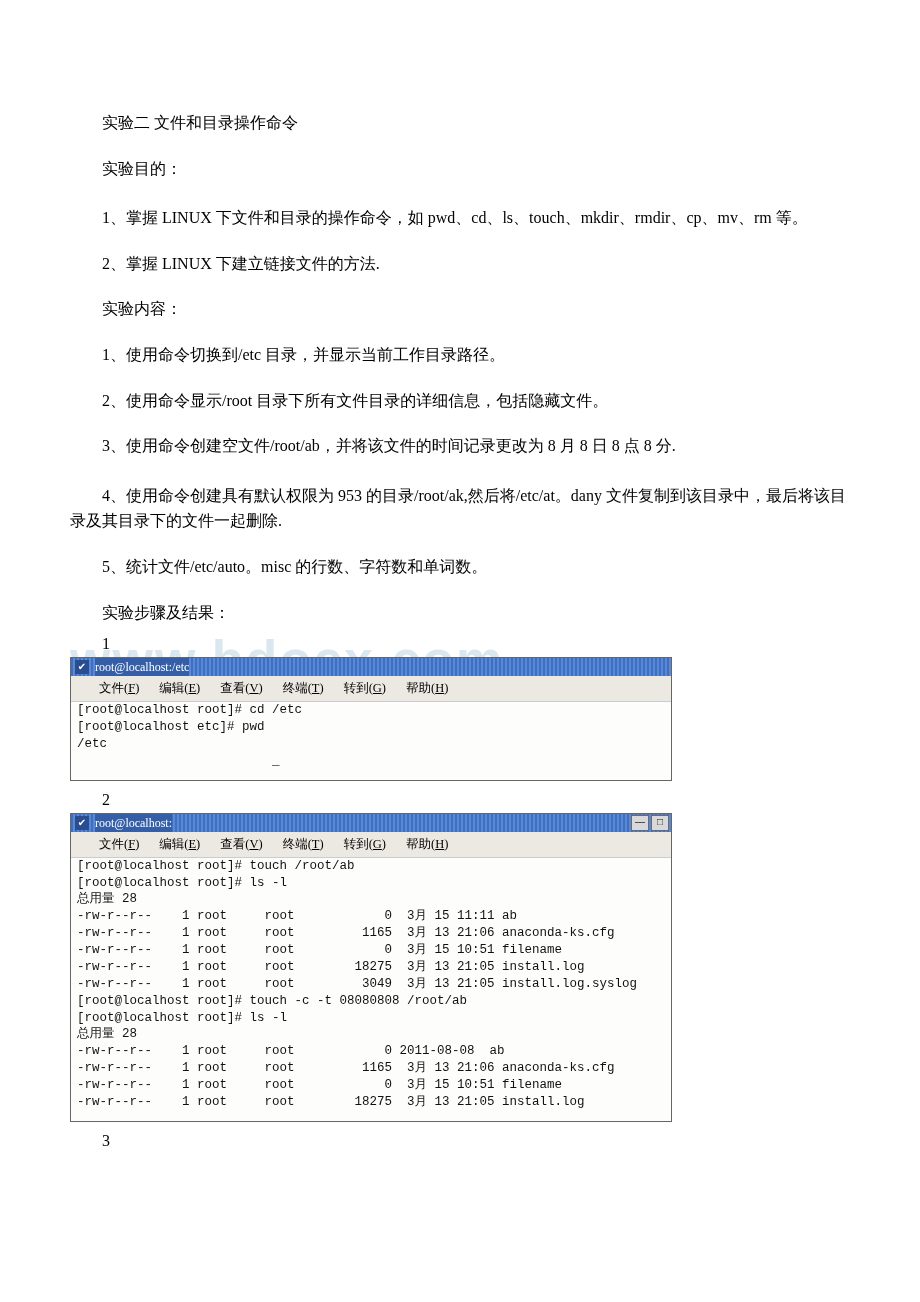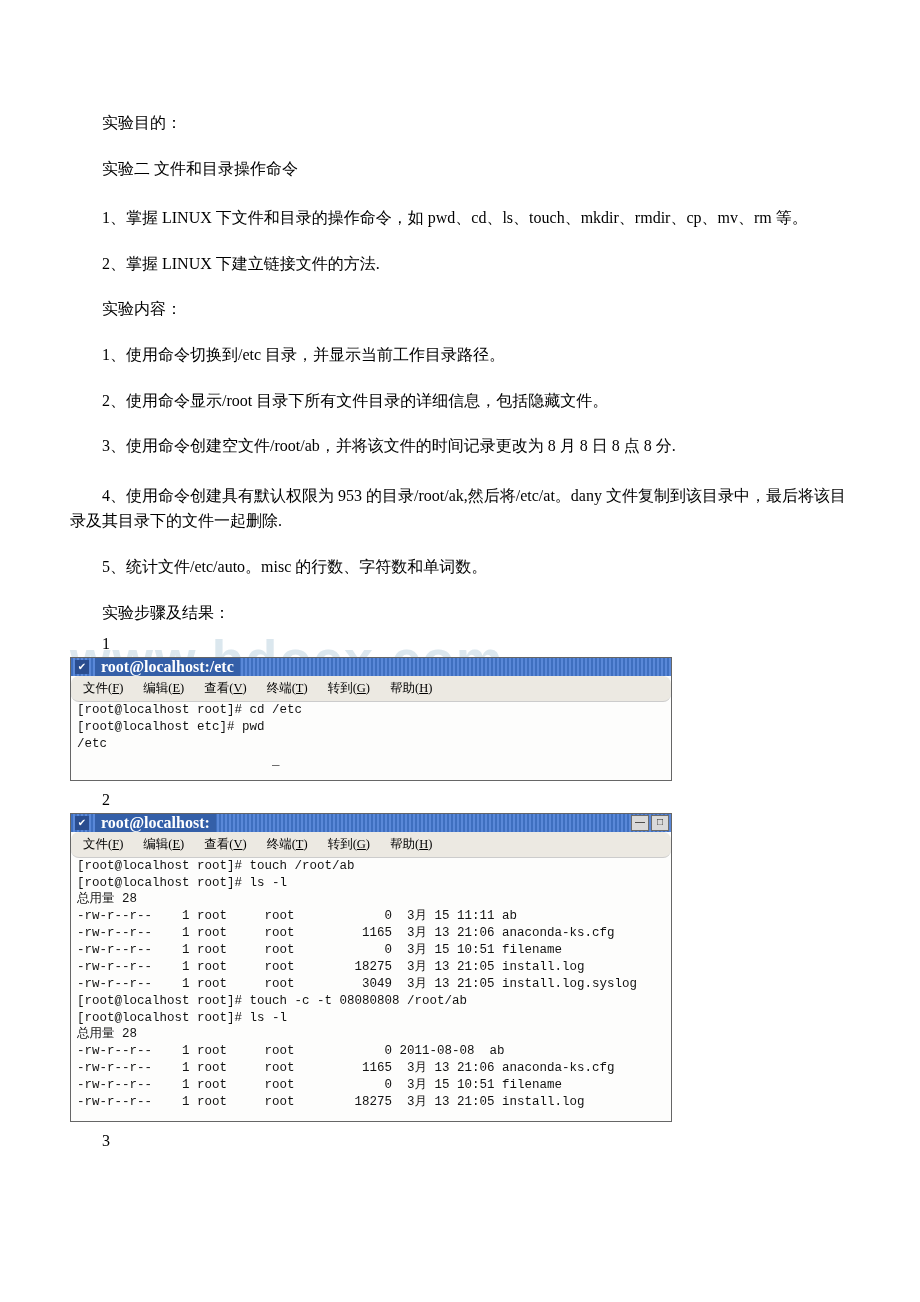--- a/index.html
+++ b/index.html
@@ -59,23 +59,22 @@
     display: inline-block;
     width: 14px; height: 14px;
     background: #2a4d8f;
     margin-right: 6px;
     text-align: center;
     line-height: 14px;
     font-size: 10px;
   }
   .titlebar .ttext {
     background: #345fa8;
-    padding: 0 6px;
-    font-size: 16px;
-    font-weight: bold;
+    padding: 0 0;
+    font-size: 12px;
   }
   .titlebar .winbtns {
     position: absolute;
     right: 2px; top: 1px;
     display: flex;
     gap: 2px;
   }
   .winbtn {
     width: 16px; height: 14px;
     background: #d9d9d9;
@@ -83,23 +82,22 @@
     font-size: 10px;
     line-height: 12px;
     text-align: center;
     color: #222;
     font-family: Arial, sans-serif;
   }
   .menubar {
     background: #ece9e2;
     border-bottom: 1px solid #ccc;
     display: flex;
-    padding: 2px 4px;
+    padding: 2px 20px;
     font-size: 12.5px;
-    border-radius: 8px;
   }
   .menubar .mitem {
     padding: 2px 12px 2px 8px;
   }
   .menubar .mkey { text-decoration: underline; }
 
   .termbody {
     background: #fdfdfc;
     padding: 0 6px 10px 6px;
     font-family: "Courier New", monospace;
@@ -115,23 +113,23 @@
     text-indent: 2em;
     font-family: "Times New Roman", serif;
   }
 </style>
 </head>
 <body>
 
 <div class="page">
   <div class="content">
 
+    <p class="para">实验二 文件和目录操作命令</p>
+
     <p class="para">实验目的：</p>
-
-    <p class="para">实验二 文件和目录操作命令</p>
 
     <p class="para noindent" style="text-indent:2em">1、掌握 LINUX 下文件和目录的操作命令，如 pwd、cd、ls、touch、mkdir、rmdir、cp、mv、rm 等。</p>
     <p class="para">2、掌握 LINUX 下建立链接文件的方法.</p>
 
     <p class="para">实验内容：</p>
 
     <p class="para">1、使用命令切换到/etc 目录，并显示当前工作目录路径。</p>
     <p class="para">2、使用命令显示/root 目录下所有文件目录的详细信息，包括隐藏文件。</p>
     <p class="para">3、使用命令创建空文件/root/ab，并将该文件的时间记录更改为 8 月 8 日 8 点 8 分.</p>
     <p class="para noindent" style="text-indent:2em">4、使用命令创建具有默认权限为 953 的目录/root/ak,然后将/etc/at。dany 文件复制到该目录中，最后将该目录及其目录下的文件一起删除.</p>

